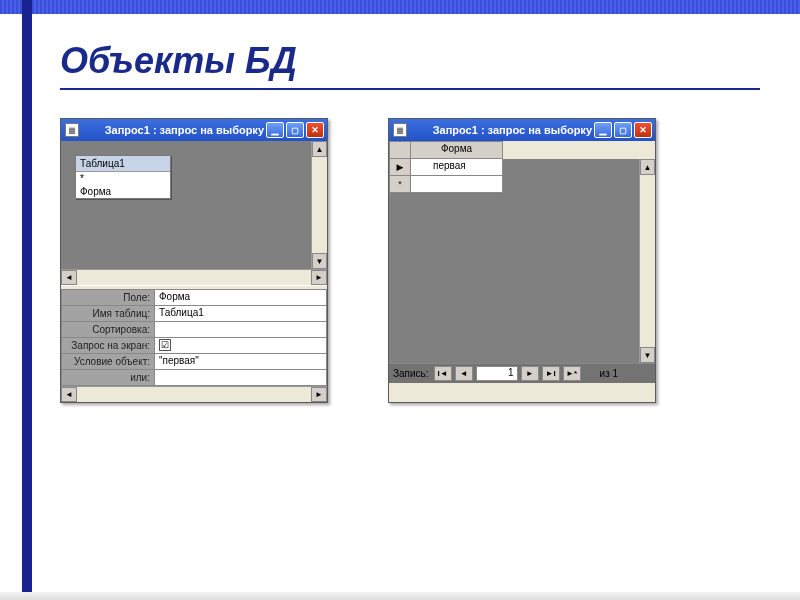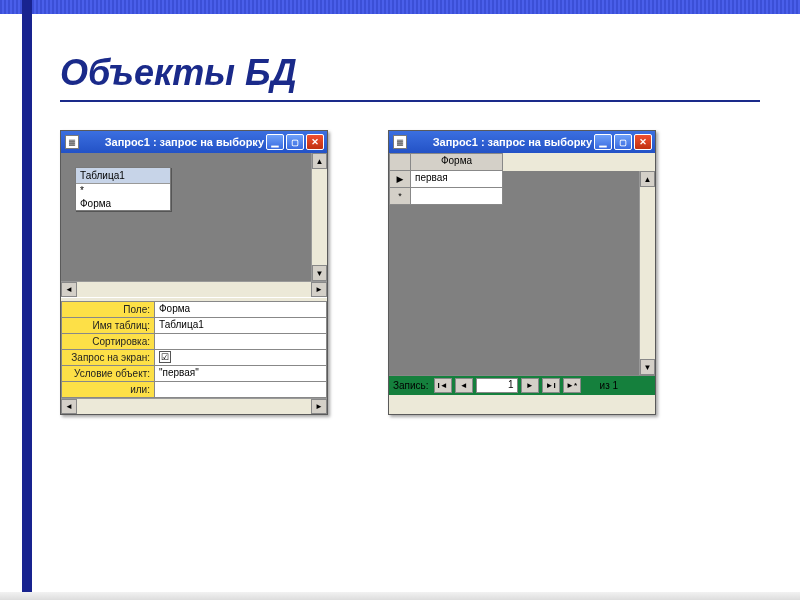--- a/index.html
+++ b/index.html
@@ -12,21 +12,21 @@
   }
   .top-bar {
     position: absolute; top: 0; left: 0; right: 0; height: 14px;
     background: repeating-linear-gradient(90deg,#3b4fd6 0 2px,#4a5fea 2px 4px);
   }
   .left-bar {
     position: absolute; top: 0; left: 22px; bottom: 0; width: 10px;
     background: #18238f;
   }
   .content {
-    position: absolute; left: 60px; top: 52px; right: 40px;
+    position: absolute; left: 60px; top: 40px; right: 40px;
   }
   h1 {
     color: #1a2a8a;
     font-family: "Trebuchet MS", Verdana, sans-serif;
     font-style: italic;
     font-weight: 700;
     font-size: 36px;
     border-bottom: 2px solid #1a2a8a;
     padding-bottom: 6px;
     margin-bottom: 28px;
@@ -60,36 +60,36 @@
   .vscroll { position:absolute; right:0; top:0; bottom:0; width:16px; background:#ece9d8; border-left:1px solid #999;}
   .vscroll .arr { height:16px; background:#d4d0c8; border:1px solid #888; display:flex; align-items:center; justify-content:center; font-size:8px;}
   .hscroll { height:16px; background:#ece9d8; border-top:1px solid #999; display:flex;}
   .hscroll .arr { width:16px; background:#d4d0c8; border:1px solid #888; display:flex; align-items:center; justify-content:center; font-size:8px;}
   .hscroll .track{ flex:1; }
 
   .splitter { height:5px; background:#ece9d8; border-top:1px solid #fff; border-bottom:1px solid #888;}
 
   .gridpane { background:#808080; position:relative; }
   .qgrid { display:grid; grid-template-columns: 94px 1fr; }
-  .qlabel { background:#fde047; border:1px solid #888; border-top:none; padding:2px 4px; text-align:right; font-size:10px; color:#222;}
+  .qlabel { background:#a3a3a3; border:1px solid #888; border-top:none; padding:2px 4px; text-align:right; font-size:10px; color:#222;}
   .qcell { background:#fff; border:1px solid #888; border-left:none; border-top:none; padding:1px 4px; font-size:10px; min-height:16px;}
   .qcell.chk { text-align:left; }
   .chkbox { display:inline-block; width:12px; height:12px; border:1px solid #555; background:#fff; font-size:9px; line-height:10px; text-align:center;}
 
   
   .dsheader { display:flex; }
   .dsheader .rowhead { width:22px; height:18px; background:#d4d0c8; border:1px solid #888;}
   .dsheader .colhead { flex:0 0 92px; height:18px; background:#d4d0c8; border:1px solid #888; border-left:none; padding:1px 4px; font-size:10px; text-align:center;}
   .dsbody { background:#808080; height:204px; position:relative;}
   .dsrow { display:flex; }
   .dsrow .rowhead { width:22px; height:17px; background:#d4d0c8; border:1px solid #888; border-top:none; display:flex; align-items:center; justify-content:center; font-size:9px;}
-  .dsrow .cell { flex:0 0 92px; height:17px; background:#fff; border:1px solid #888; border-left:none; border-top:none; padding:1px 4px; font-size:10px;}
+  .dsrow .cell { flex:0 0 92px; height:17px; background:#fff; border:1px solid #888; border-left:none; border-top:none; padding:1px 22px; font-size:10px;}
   .dsbody .vscroll{ position:absolute; right:0; top:0; bottom:0; }
 
-  .navbar { height:20px; background:#15803d; border-top:1px solid #888; display:flex; align-items:center; padding:0 4px; gap:3px;}
+  .navbar { height:20px; background:#737373; border-top:1px solid #888; display:flex; align-items:center; padding:0 4px; gap:3px;}
   .navbar .lbl{ font-size:10px; margin-right:2px;}
   .navbtn{ width:18px; height:15px; background:#d4d0c8; border:1px solid #888; display:flex; align-items:center; justify-content:center; font-size:8px; font-weight:700;}
   .navbox{ width:42px; height:15px; background:#fff; border:1px solid #888; font-size:10px; text-align:right; padding:0 3px;}
   .navof{ font-size:10px; margin-left:16px;}
 
   .bottom-shadow { position:absolute; left:0; right:0; bottom:0; height:8px; background:linear-gradient(#f2f2f2,#ddd);}
 </style>
 </head>
 <body>
 

